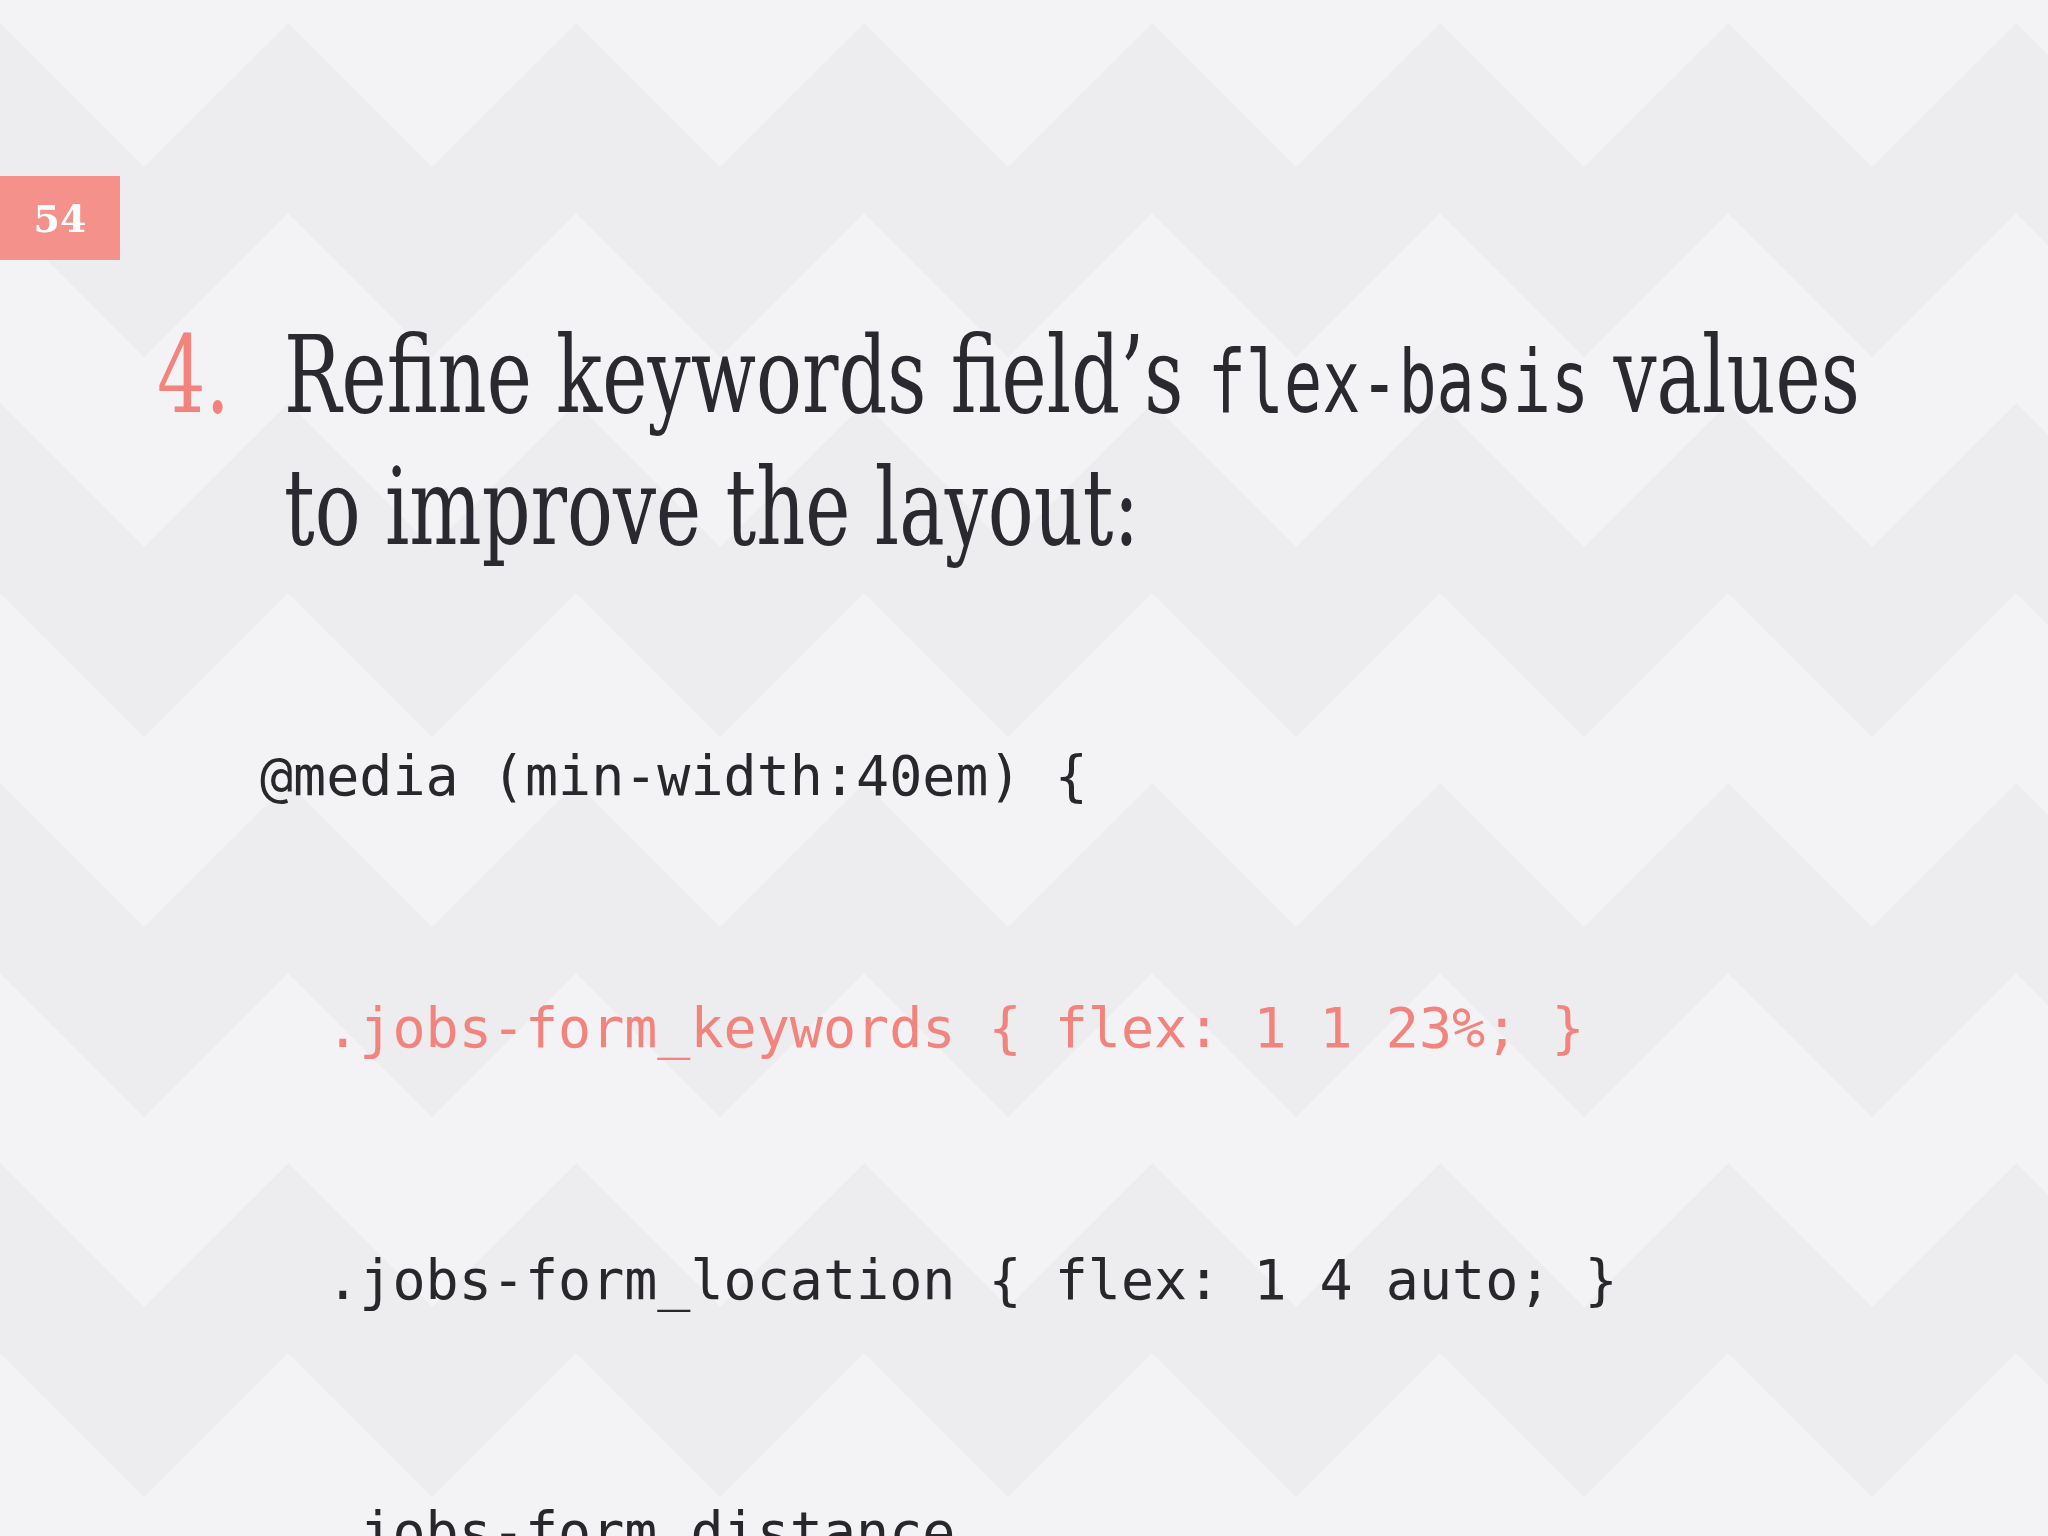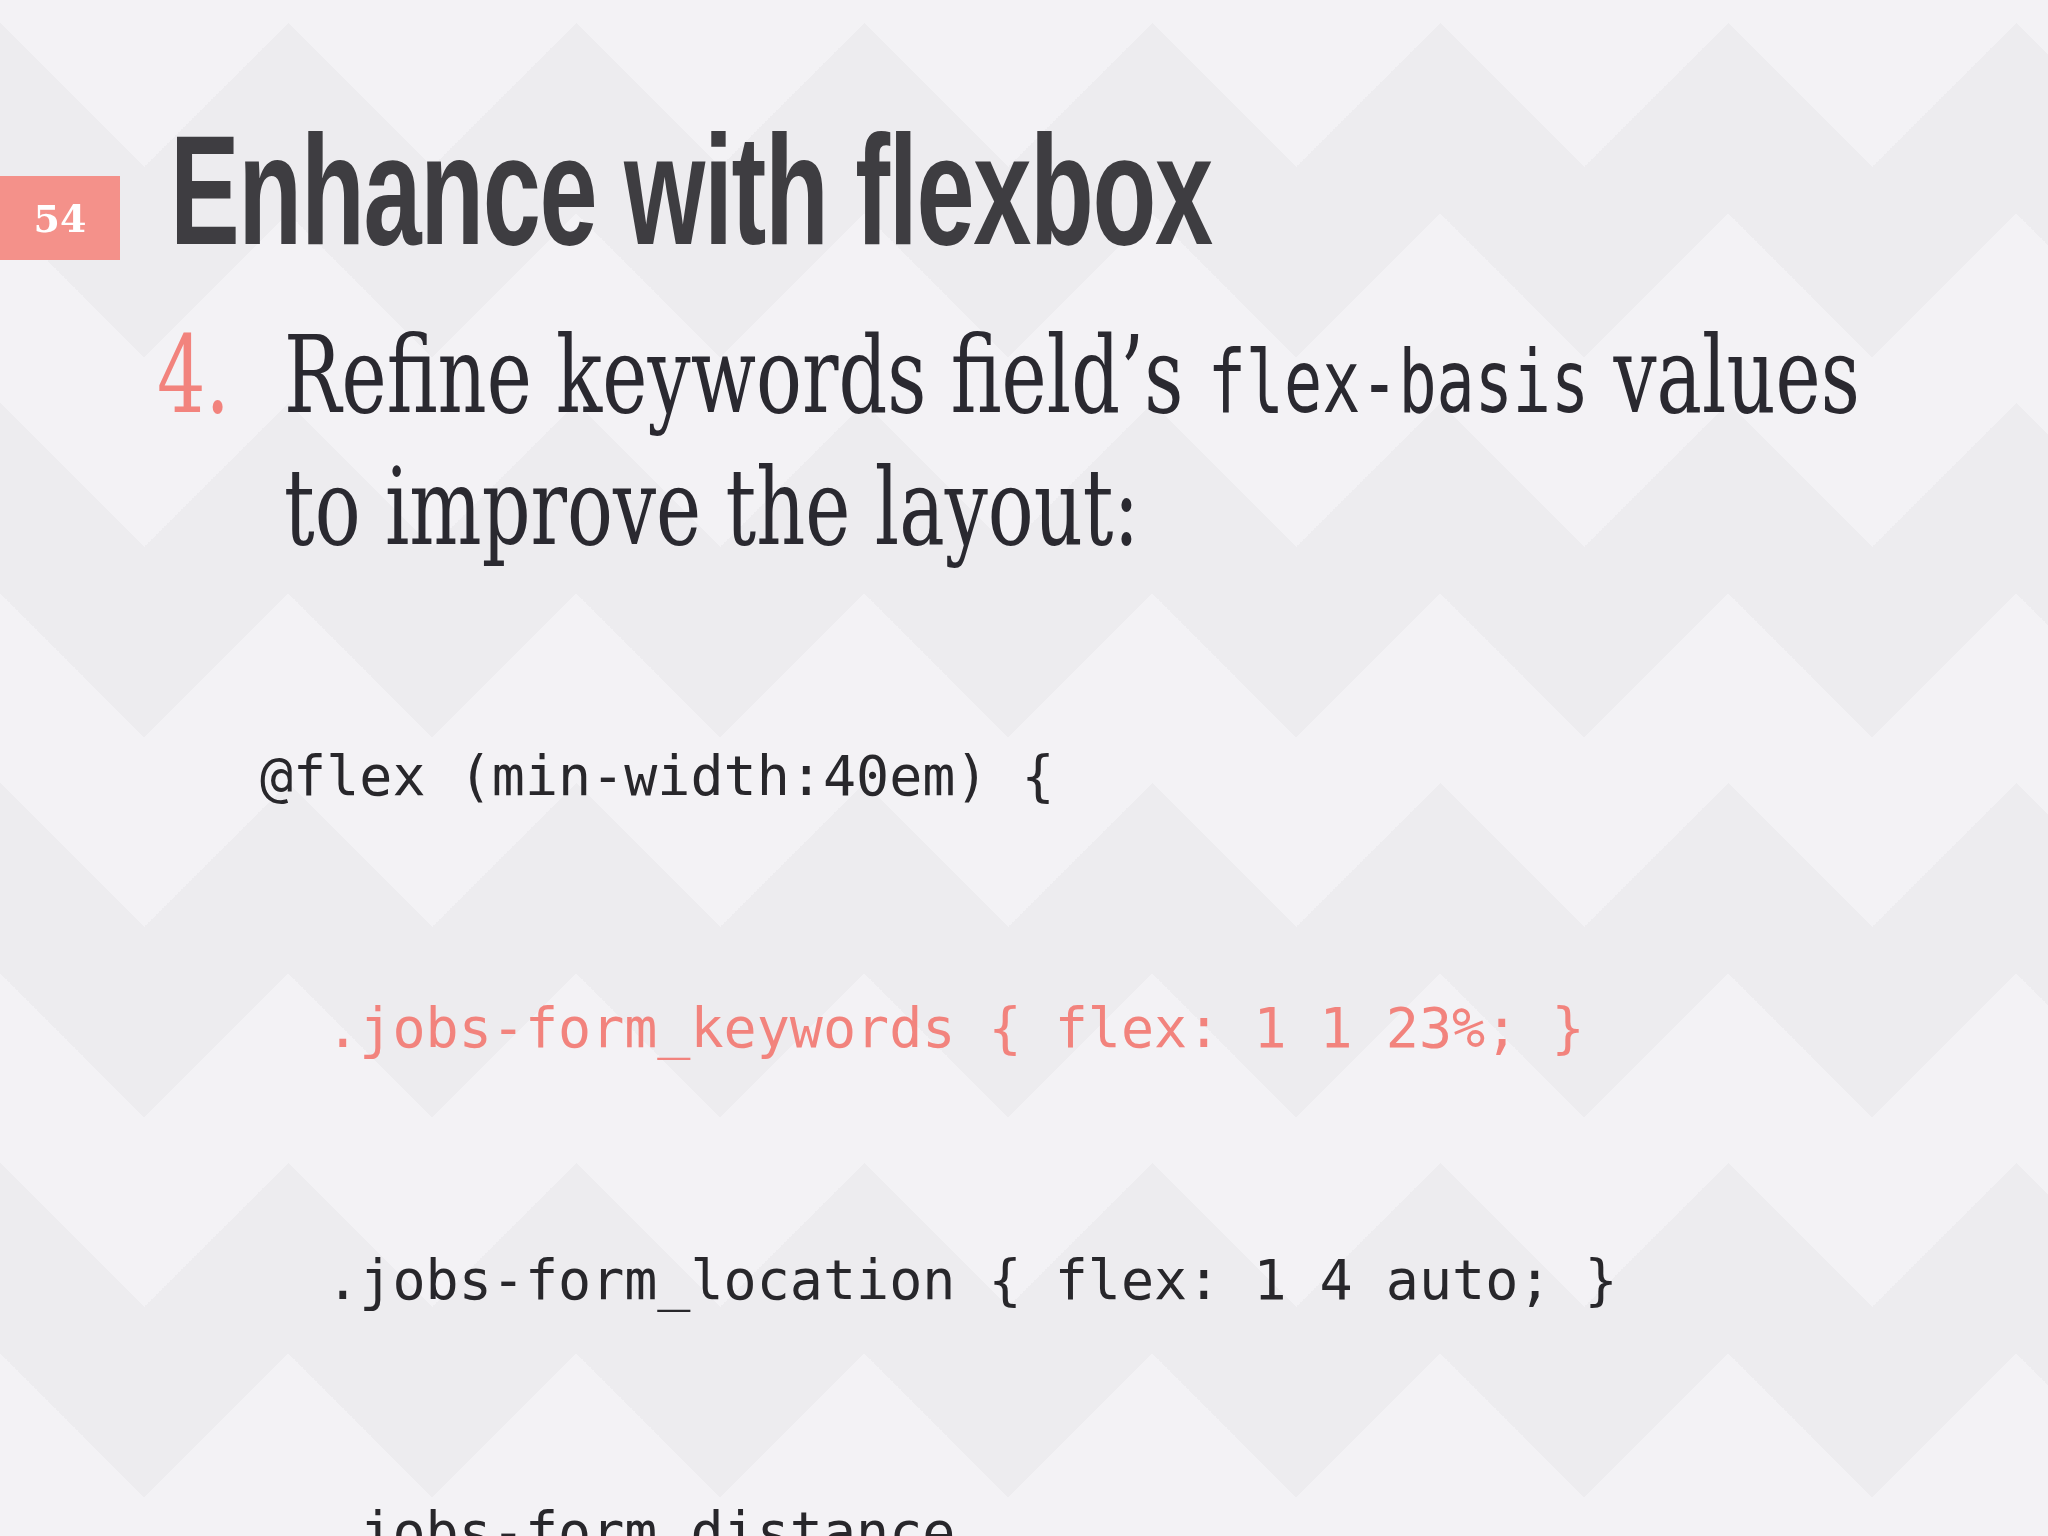--- a/index.html
+++ b/index.html
@@ -79,34 +79,31 @@
   .c-pink{color:var(--accent-pink);}
   .c-dark{color:var(--code-dark);}
 </style>
 </head>
 <body>
 
 <div class="slide">
 
   <div class="page-badge">54</div>
 
-  <h1 class="title">
-    <span class="title-inner">Enhance with flexbox</span>
-  </h1>
 
   <div class="step">
     <div class="step-num">4.</div>
     <div class="step-text">
       <span>Refine keywords field’s </span><code class="inline-code">flex-basis</code><span> values</span><br>
       <span>to improve the layout:</span>
     </div>
   </div>
 
   <div class="code-block">
-    <div class="code-line c-dark">@flex (min-width:40em) {</div>
+    <div class="code-line c-dark">@media (min-width:40em) {</div>
     <div class="code-line c-pink">  .jobs-form_keywords { flex: 1 1 23%; }</div>
     <div class="code-line c-dark">  .jobs-form_location { flex: 1 4 auto; }</div>
     <div class="code-line c-dark">  .jobs-form_distance,</div>
     
     
     
     
     
   </div>
 

